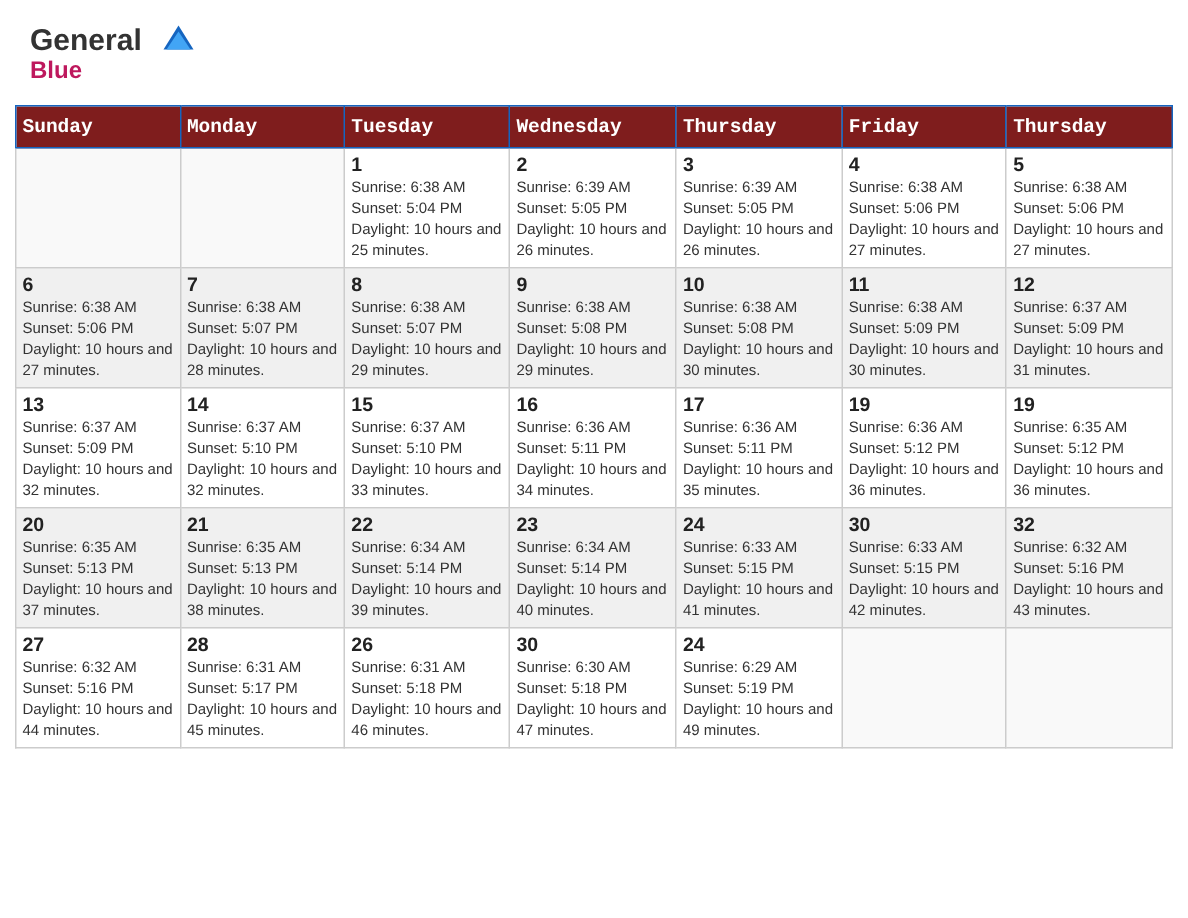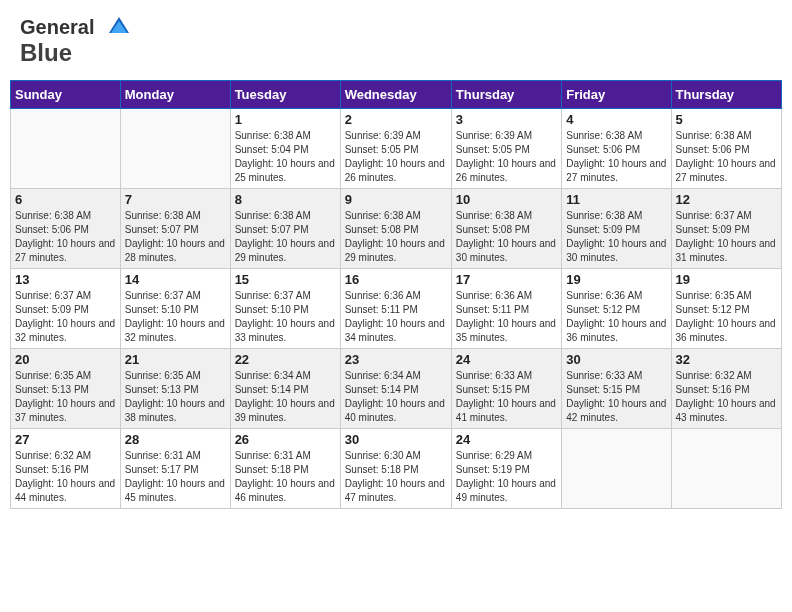--- a/index.html
+++ b/index.html
@@ -26,23 +26,23 @@
       display: flex;
       align-items: center;
       gap: 11px;
     }
     .logo-general {
       font-size: 20px;
       font-weight: bold;
       color: #333;
     }
     .logo-blue {
-      font-size: 24px;
-      font-weight: bold;
-      color: #404040;
+      font-size: 16px;
+      font-weight: bold;
+      color: #be185d;
       text-align: right;
     }
     .logo-icon {
       width: 24px;
       height: 24px;
       margin-left: 2px;
     }
     .title-section {
       text-align: right;
     }
@@ -54,26 +54,27 @@
     .location {
       font-size: 16px;
       color: #333;
     }
     .calendar {
       width: 100%;
       border-collapse: collapse;
       border: 1px solid #ccc;
     }
     .calendar th {
-      background-color: #4c1d95;
+      background-color: #7f1d1d;
       color: white;
       padding: 6px 4px;
       text-align: left;
       font-size: 13px;
       border: 1px solid #1565c0;
+      font-family: Liberation Mono, monospace;
     }
     .calendar td {
       border: 1px solid #ccc;
       vertical-align: top;
       padding: 3px 4px;
       font-size: 10.5px;
       color: #333;
       width: 113px;
       min-height: 80px;
       background: #fff;

